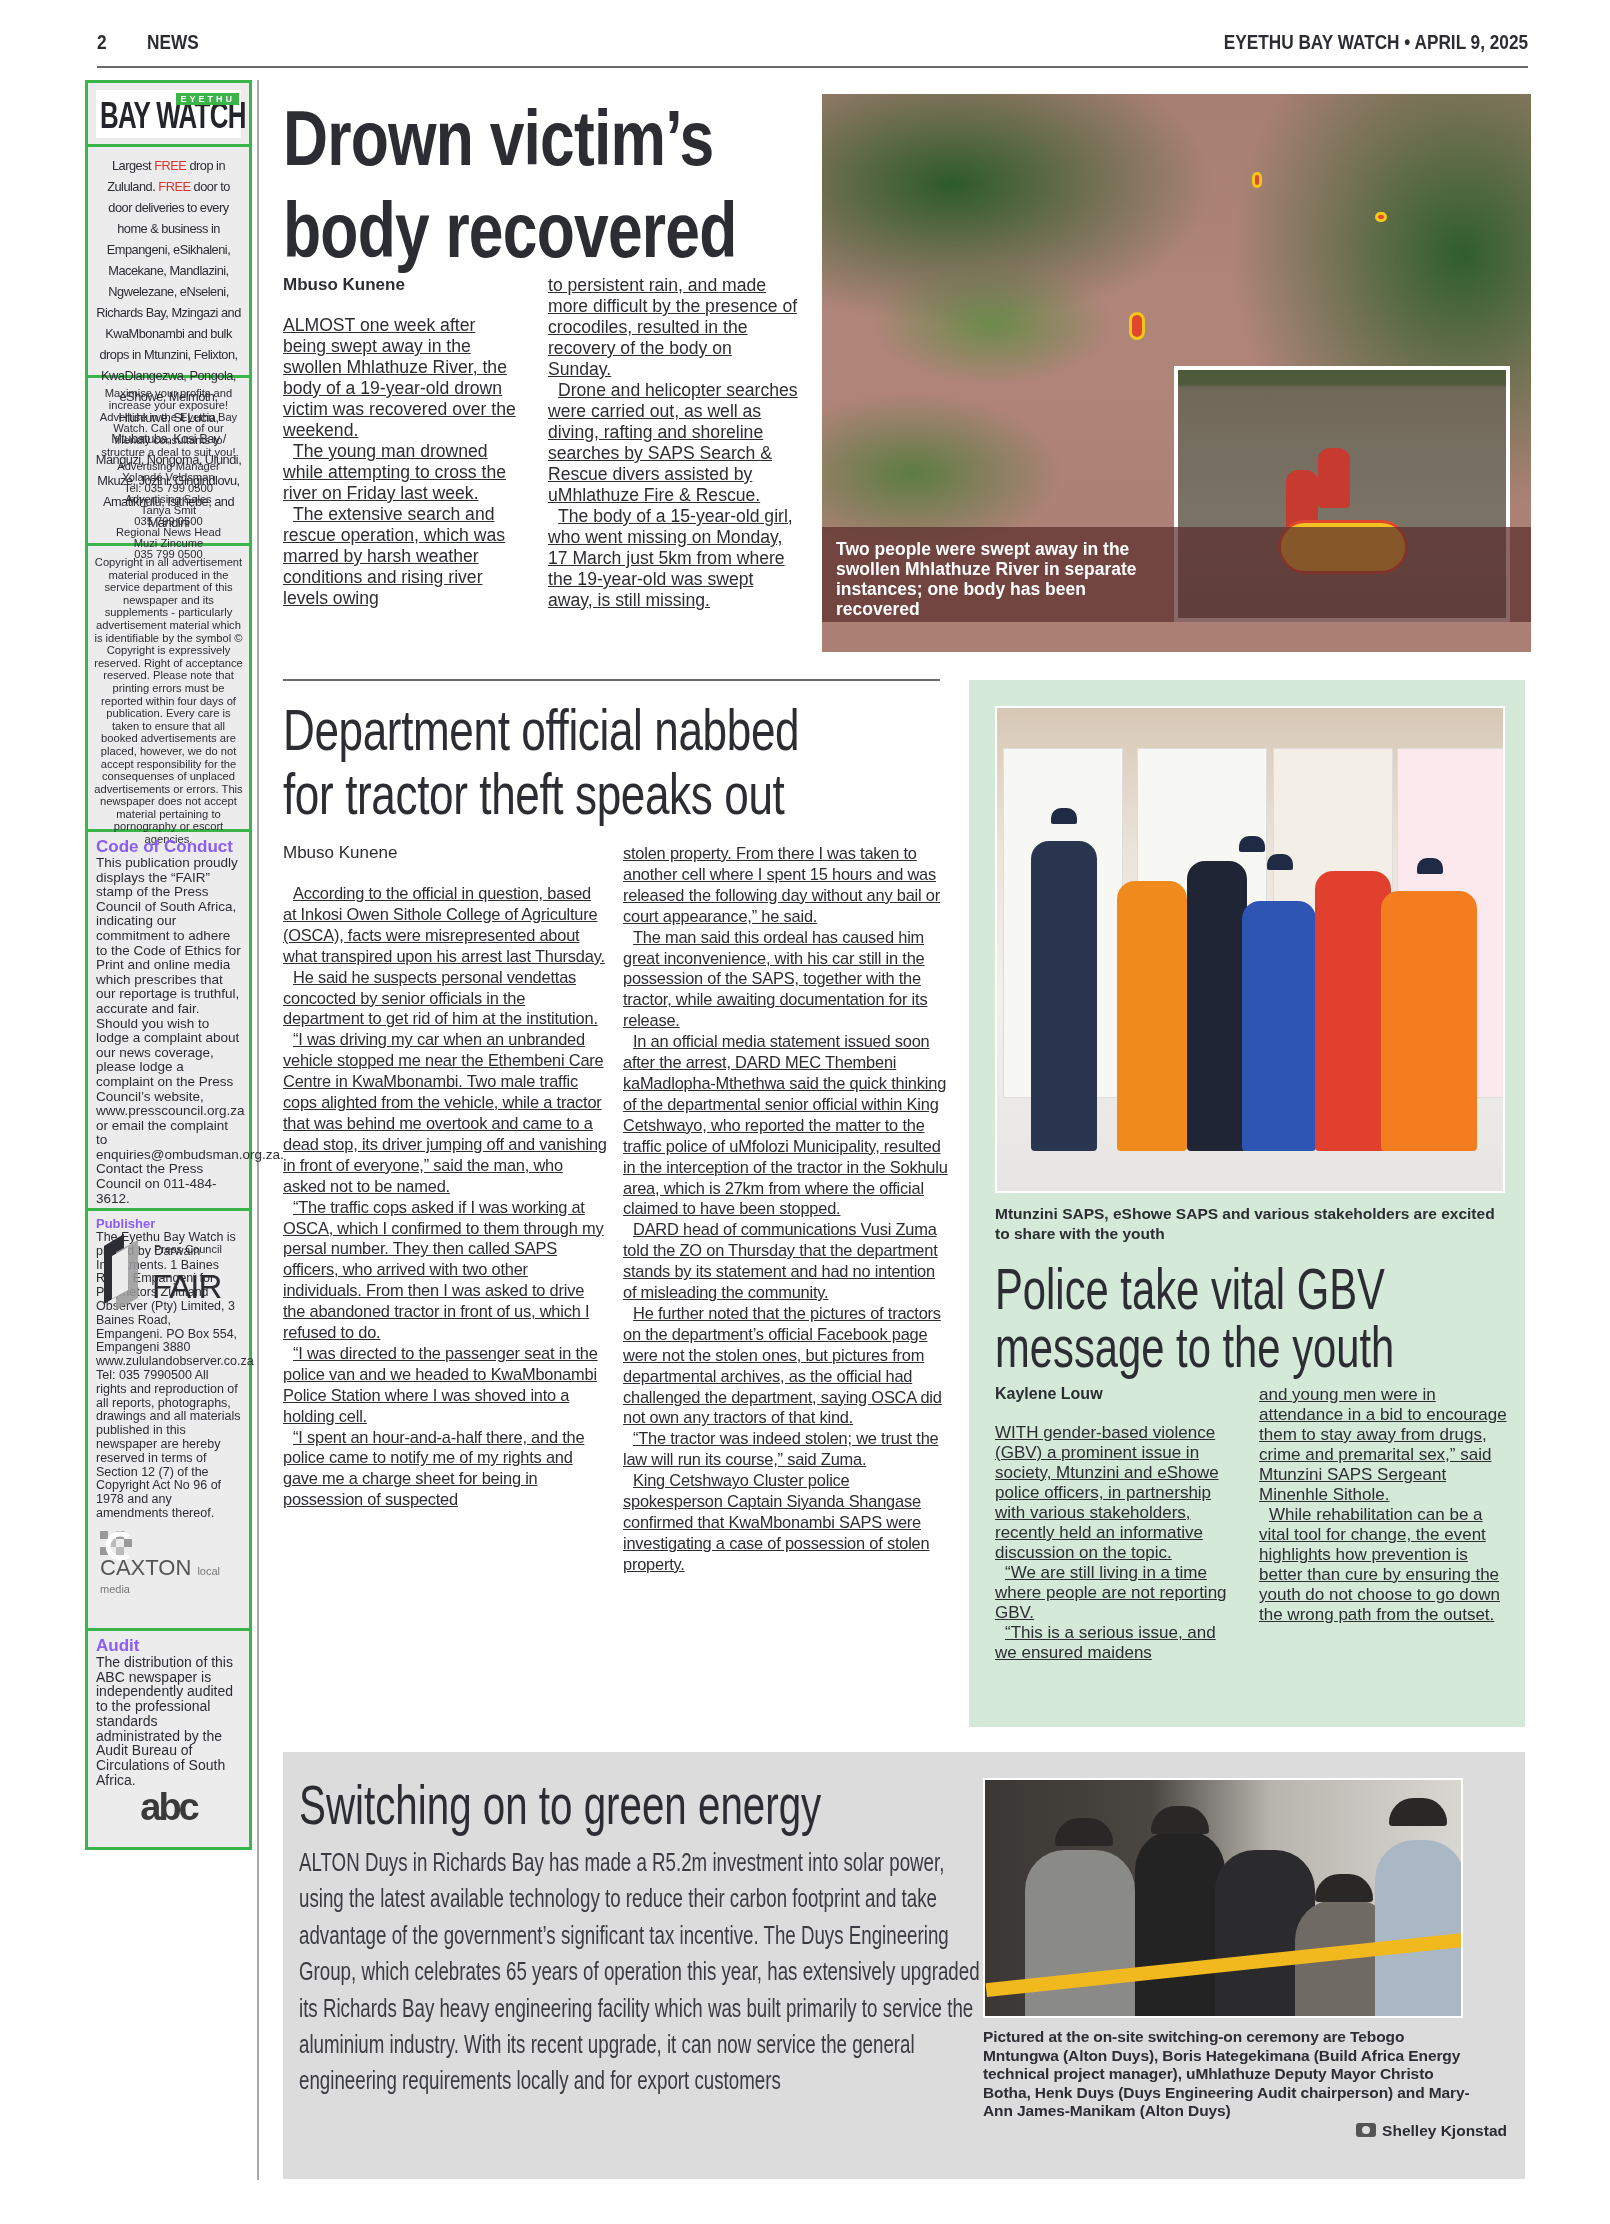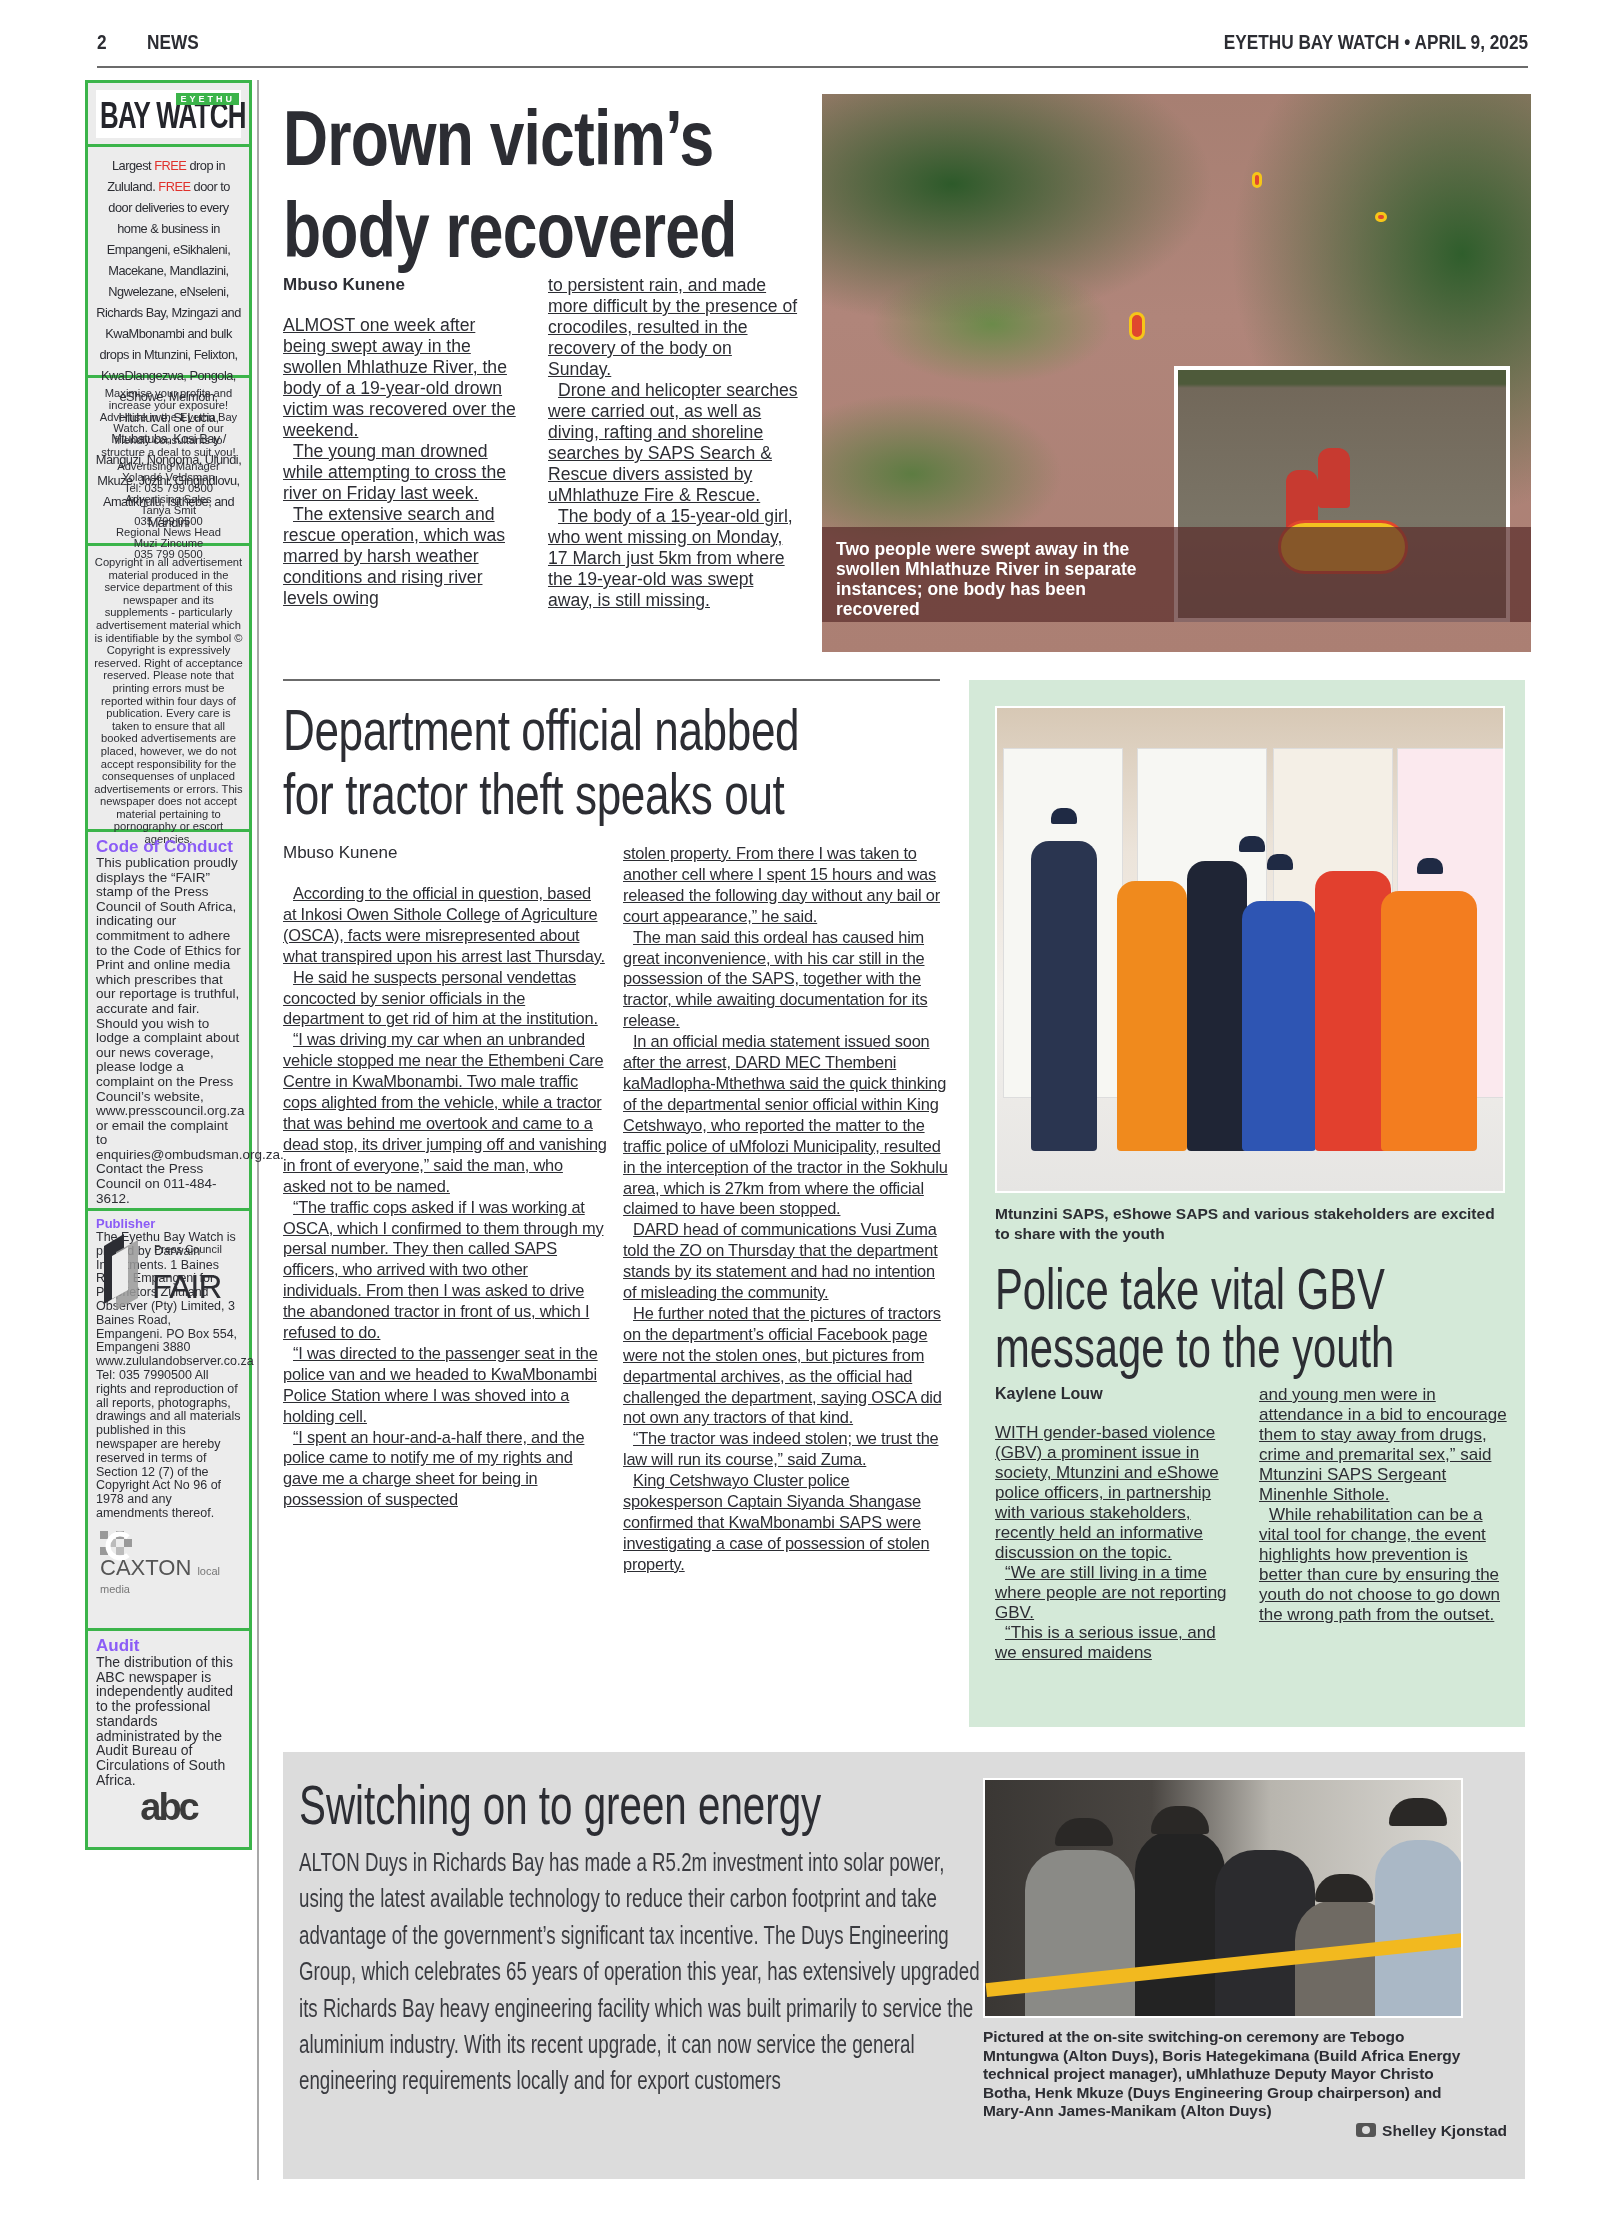--- a/index.html
+++ b/index.html
@@ -276,17 +276,17 @@
     <div class="p" style="left:150px;top:50px;width:90px;height:200px;background:#232323;"></div>
     <div class="p" style="left:230px;top:70px;width:100px;height:180px;background:#2b2b2e;"></div>
     <div class="p" style="left:310px;top:120px;width:100px;height:130px;background:#6f6a63;"></div>
     <div class="p" style="left:390px;top:60px;width:90px;height:190px;background:#aab8c6;"></div>
     <div class="hat" style="left:70px;top:38px;"></div>
     <div class="hat" style="left:166px;top:26px;"></div>
     <div class="hat" style="left:330px;top:94px;"></div>
     <div class="hat" style="left:404px;top:18px;"></div>
     <div class="ribbon"></div>
   </div>
-  <div class="energy-caption">Pictured at the on-site switching-on ceremony are Tebogo Mntungwa (Alton Duys), Boris Hategekimana (Build Africa Energy technical project manager), uMhlathuze Deputy Mayor Christo Botha, Henk Mkuze (Duys Engineering Group chairperson) and Mary-Ann James-Manikam (Alton Duys)</div>
+  <div class="energy-caption">Pictured at the on-site switching-on ceremony are Tebogo Mntungwa (Alton Duys), Boris Hategekimana (Build Africa Energy technical project manager), uMhlathuze Deputy Mayor Christo Botha, Henk Duys (Duys Engineering Audit chairperson) and Mary-Ann James-Manikam (Alton Duys)</div>
   <div class="energy-credit">
     <span class="cam"></span><span>Shelley Kjonstad</span>
   </div>
 </section>
 
 </body></html>

